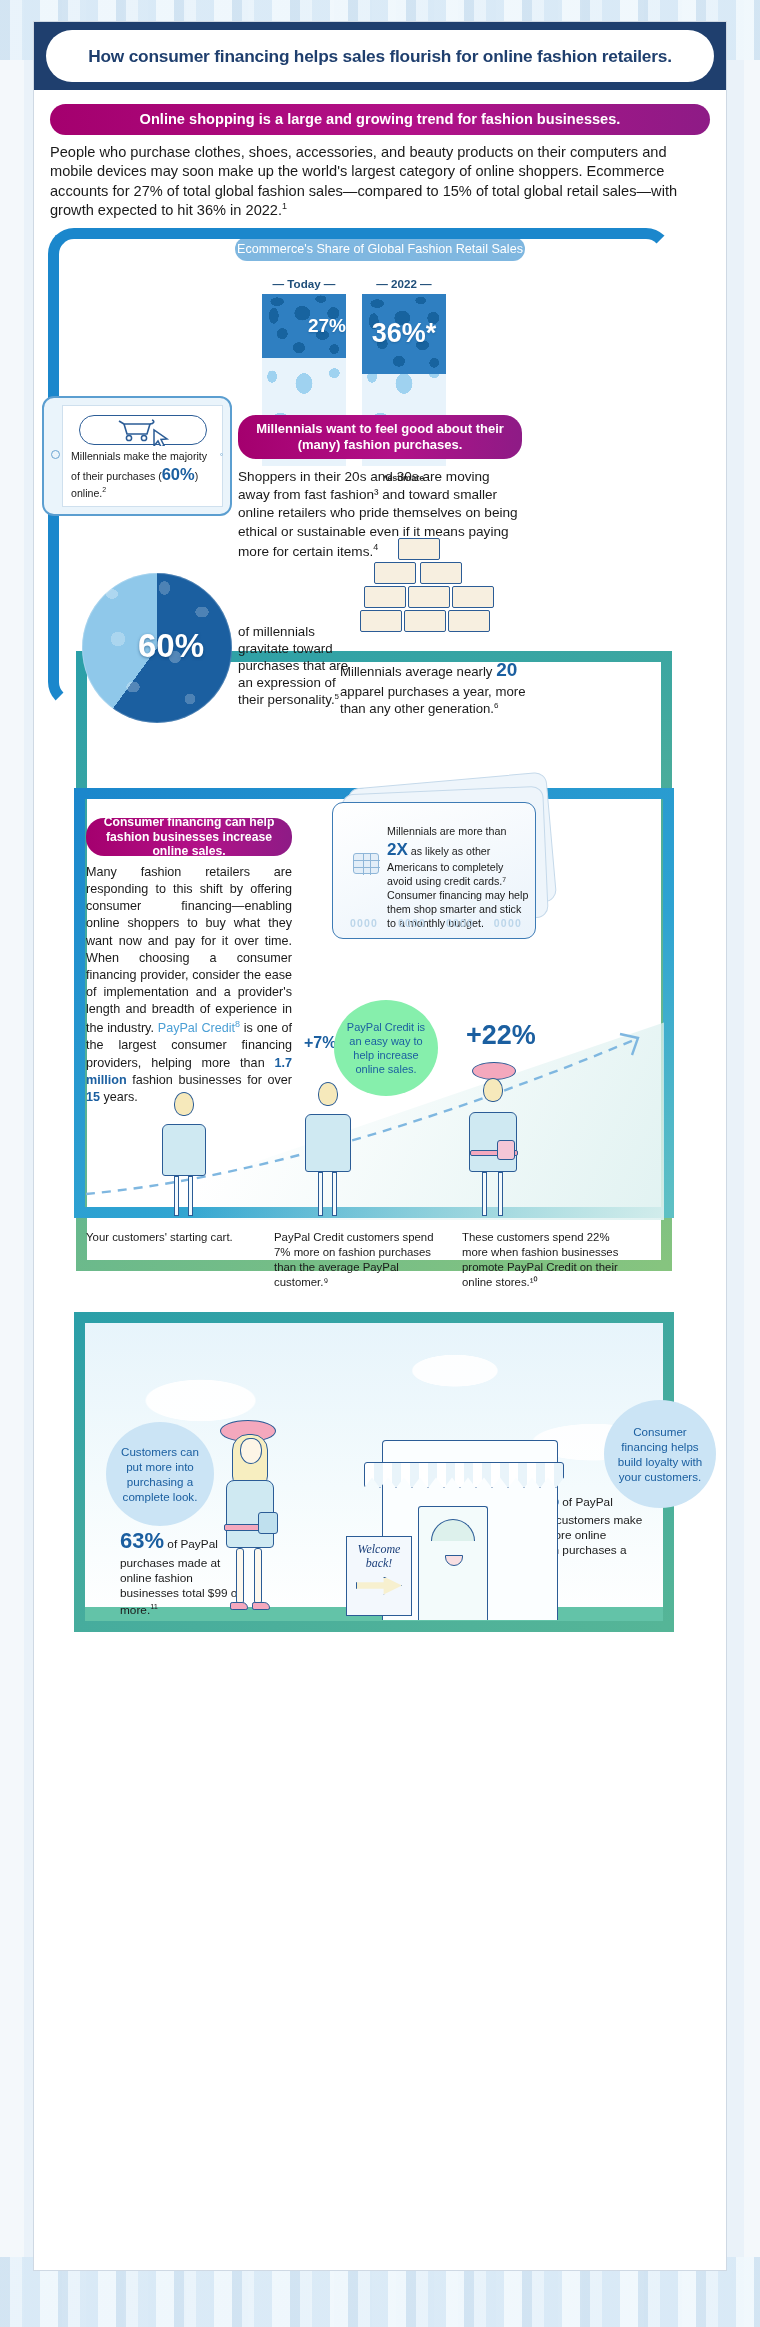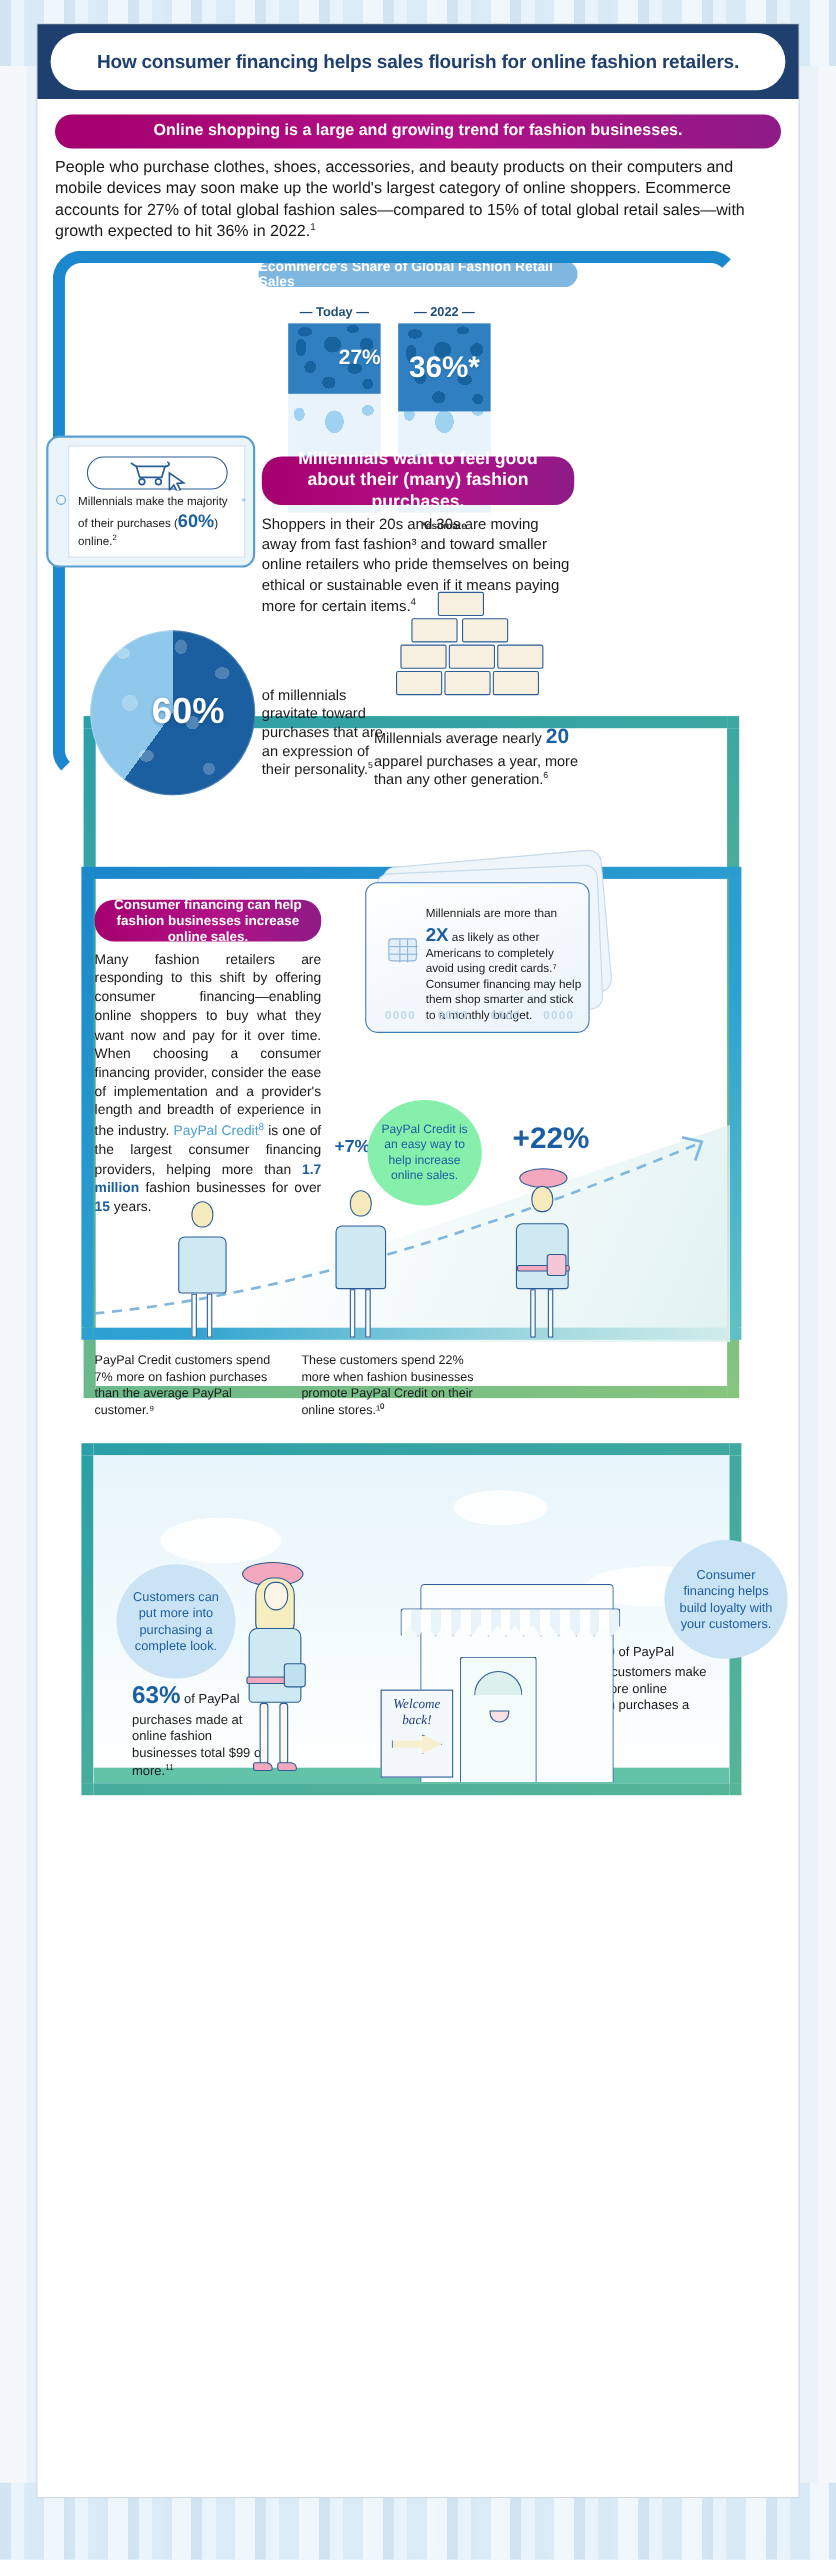--- a/index.html
+++ b/index.html
@@ -100,21 +100,21 @@
   .body-text sup { font-size: 9px; }
 
   .chart-pill {
     margin: 16px auto 0;
     width: 290px;
     height: 24px;
     background: #7fb7e0;
     border-radius: 13px;
     color: #ffffff;
     font-size: 12.6px;
-    font-weight: bold;
+    font-weight: normal;
     display: flex;
     align-items: center;
     justify-content: center;
   }
 
   .bars-wrap {
     position: relative;
     margin-top: 16px;
     height: 200px;
   }
@@ -258,21 +258,21 @@
   }
   .tablet-cap sup { font-size: 7px; }
 
   
   .sec2 {
     position: absolute;
     left: 204px;
     top: 393px;
     width: 284px;
   }
-  .sec2 .hdr-magenta { font-size: 16px; height: 44px; }
+  .sec2 .hdr-magenta { font-size: 13px; height: 44px; }
   .sec2 .body-text { font-size: 13.6px; line-height: 1.34; margin-top: 9px; }
 
   
   .pie {
     position: absolute;
     left: 48px;
     top: 551px;
     width: 150px;
     height: 150px;
     border-radius: 50%;
@@ -880,20 +880,21 @@
       <div class="m-head" style="top:14px; width:20px; height:24px;"></div>
       <div class="m-dress" style="top:48px; width:48px; height:60px; border-radius:6px 6px 3px 3px;"></div>
       <div class="g-belt" style="left:8px; top:86px; width:48px; height:6px; border-radius:2px;"></div>
       <div class="m-dress" style="left:44px; top:76px; width:18px; height:20px; border-radius:3px; background:#f4c6d6;"></div>
       <div class="m-leg" style="left:20px; top:108px; height:44px;"></div>
       <div class="m-leg" style="left:36px; top:108px; height:44px;"></div>
     </div>
   </div>
 
   <div class="cap-row">
+    <div class="cap">Your customers' starting cart.</div>
     <div class="cap">PayPal Credit customers spend 7% more on fashion purchases than the average PayPal customer.⁹</div>
     <div class="cap">These customers spend 22% more when fashion businesses promote PayPal Credit on their online stores.¹⁰</div>
   </div>
 
   <div class="frame-teal2"></div>
   <div class="sky">
     <div class="sky-ground"></div>
   </div>
 
   <div class="ov-bubble left">Customers can put more into purchasing a complete look.</div>

